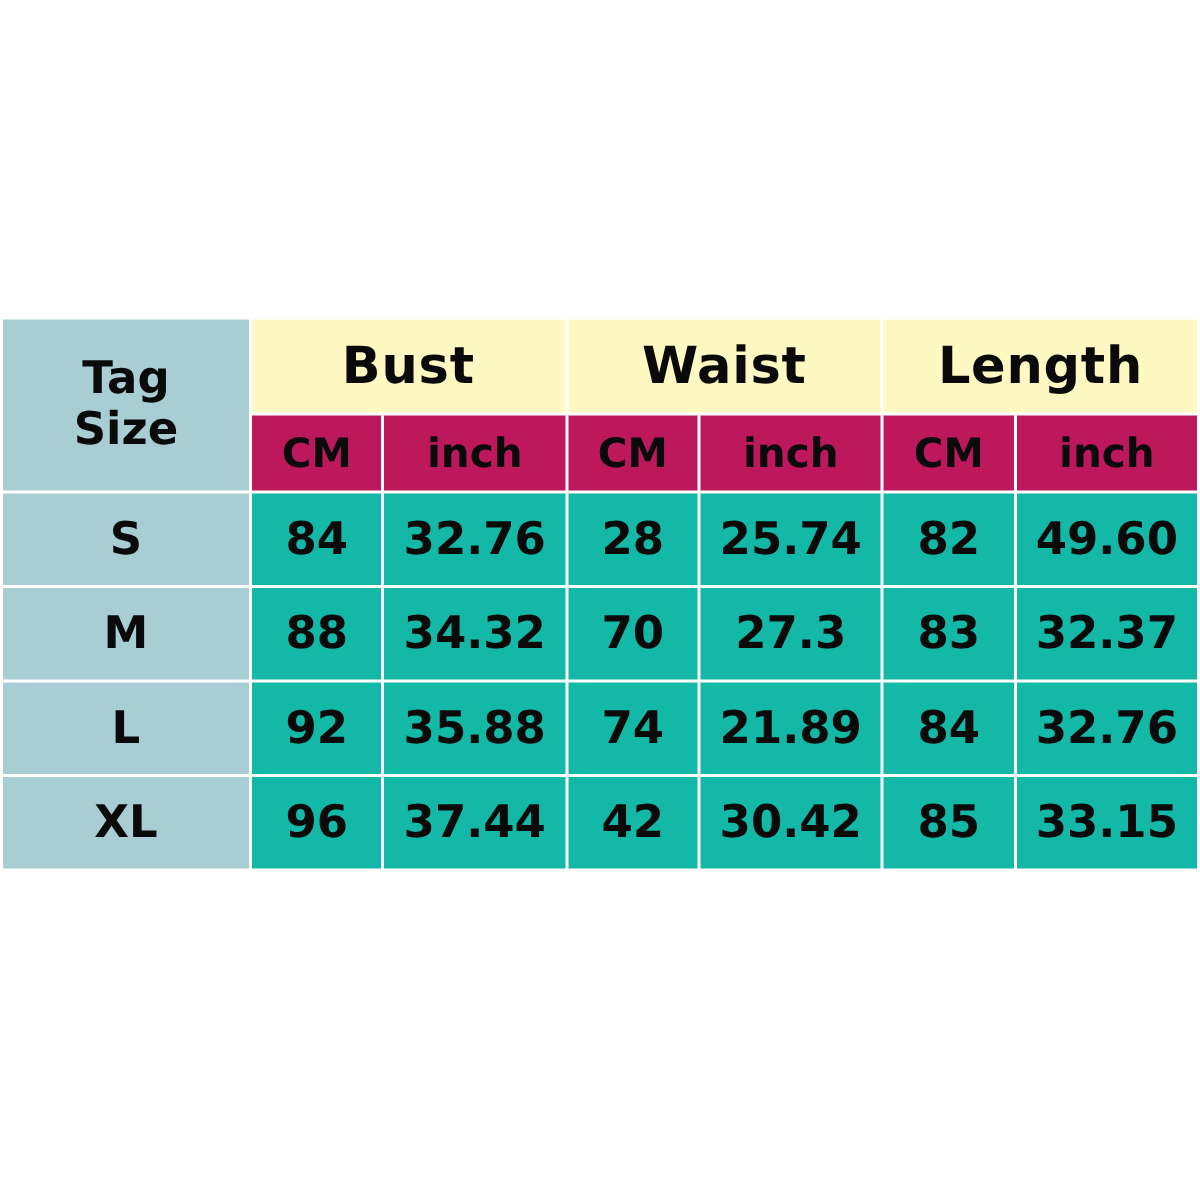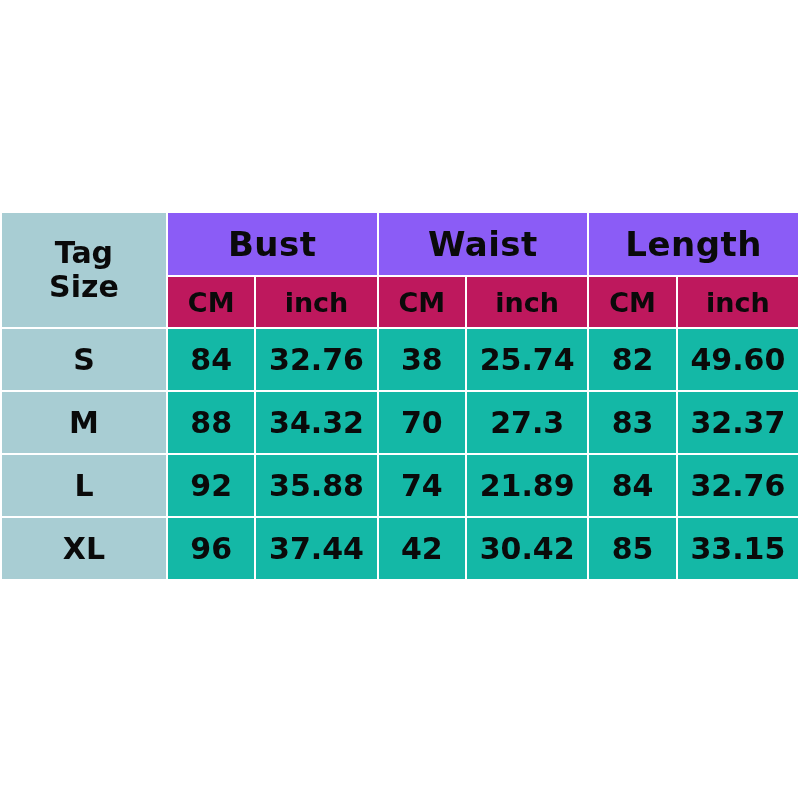--- a/index.html
+++ b/index.html
@@ -30,21 +30,21 @@
   }
   table.size-chart td, table.size-chart th {
     border: 2px solid #ffffff;
     text-align: center;
     vertical-align: middle;
     color: #0a0a0a;
     font-weight: bold;
     padding: 0;
   }
   .hdr-group {
-    background: #8b5cf6;
+    background: #fef9c3;
     font-size: 34px;
     height: 62px;
     letter-spacing: 0.5px;
   }
   .hdr-unit {
     background: #be185d;
     font-size: 27px;
     height: 50px;
   }
   .tag-size-cell {
@@ -98,21 +98,21 @@
           <td class="hdr-unit">CM</td>
           <td class="hdr-unit">inch</td>
           <td class="hdr-unit">CM</td>
           <td class="hdr-unit">inch</td>
         </tr>
 
         <tr>
           <td class="row-label">S</td>
           <td class="val">84</td>
           <td class="val">32.76</td>
-          <td class="val">38</td>
+          <td class="val">28</td>
           <td class="val">25.74</td>
           <td class="val">82</td>
           <td class="val">49.60</td>
         </tr>
 
         <tr>
           <td class="row-label">M</td>
           <td class="val">88</td>
           <td class="val">34.32</td>
           <td class="val">70</td>

